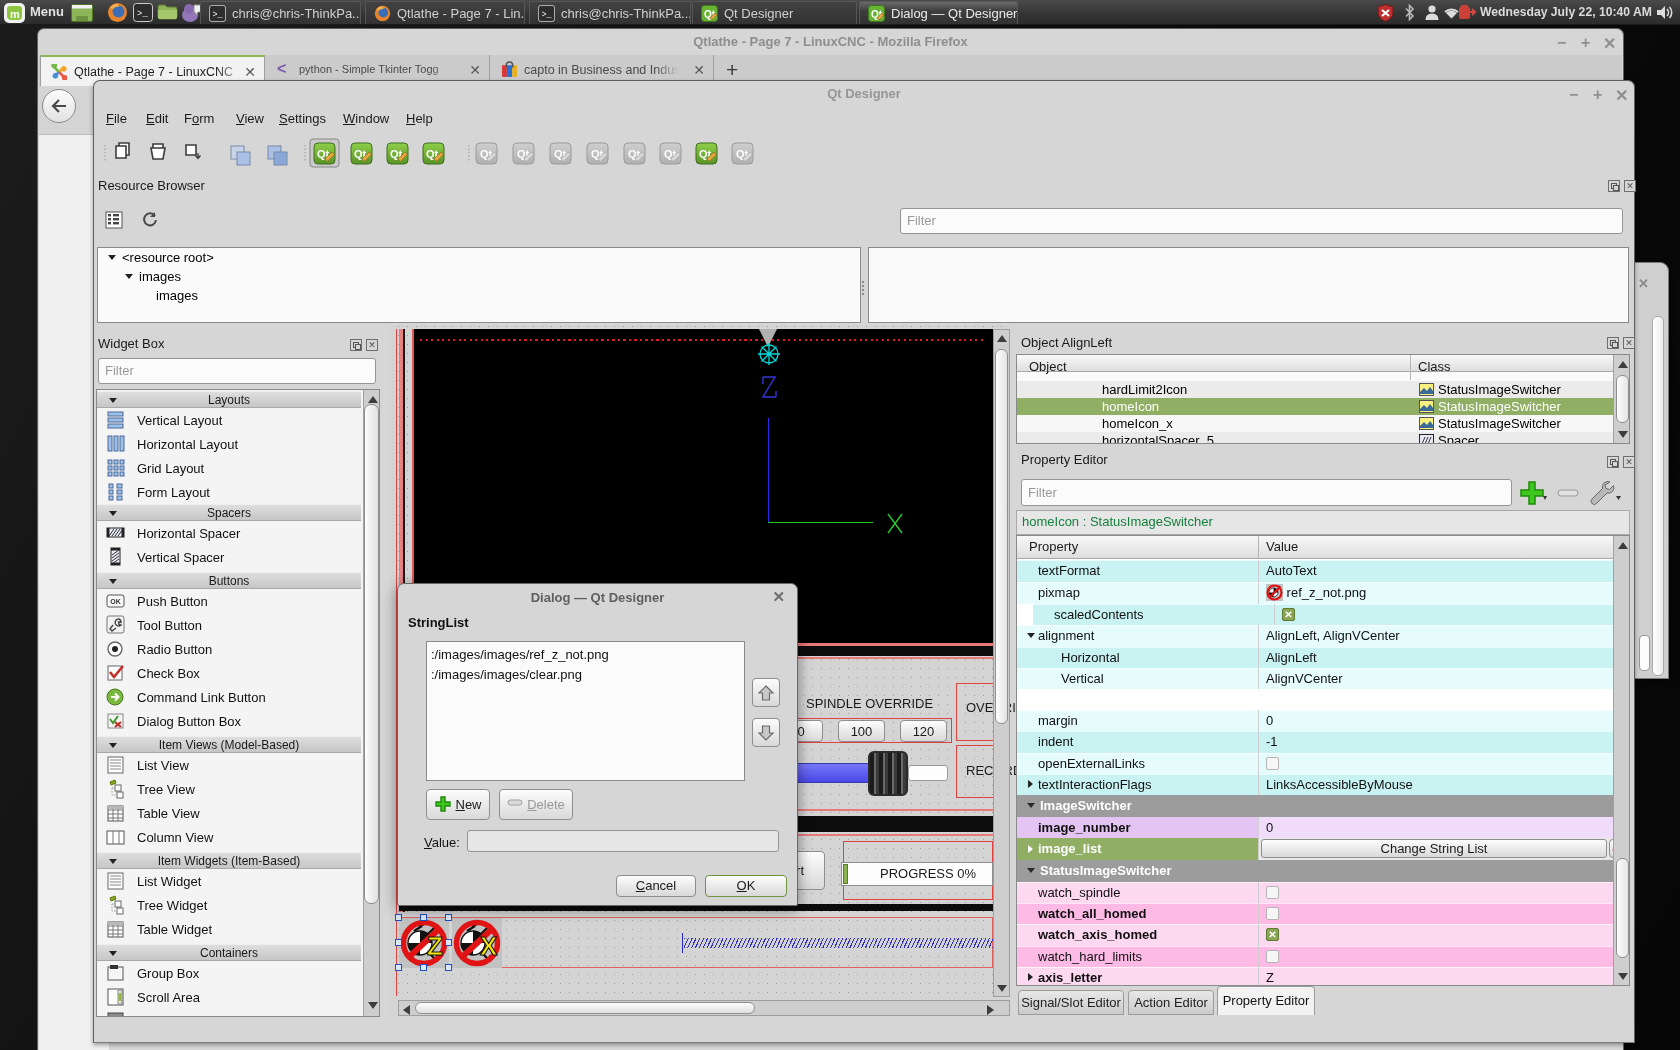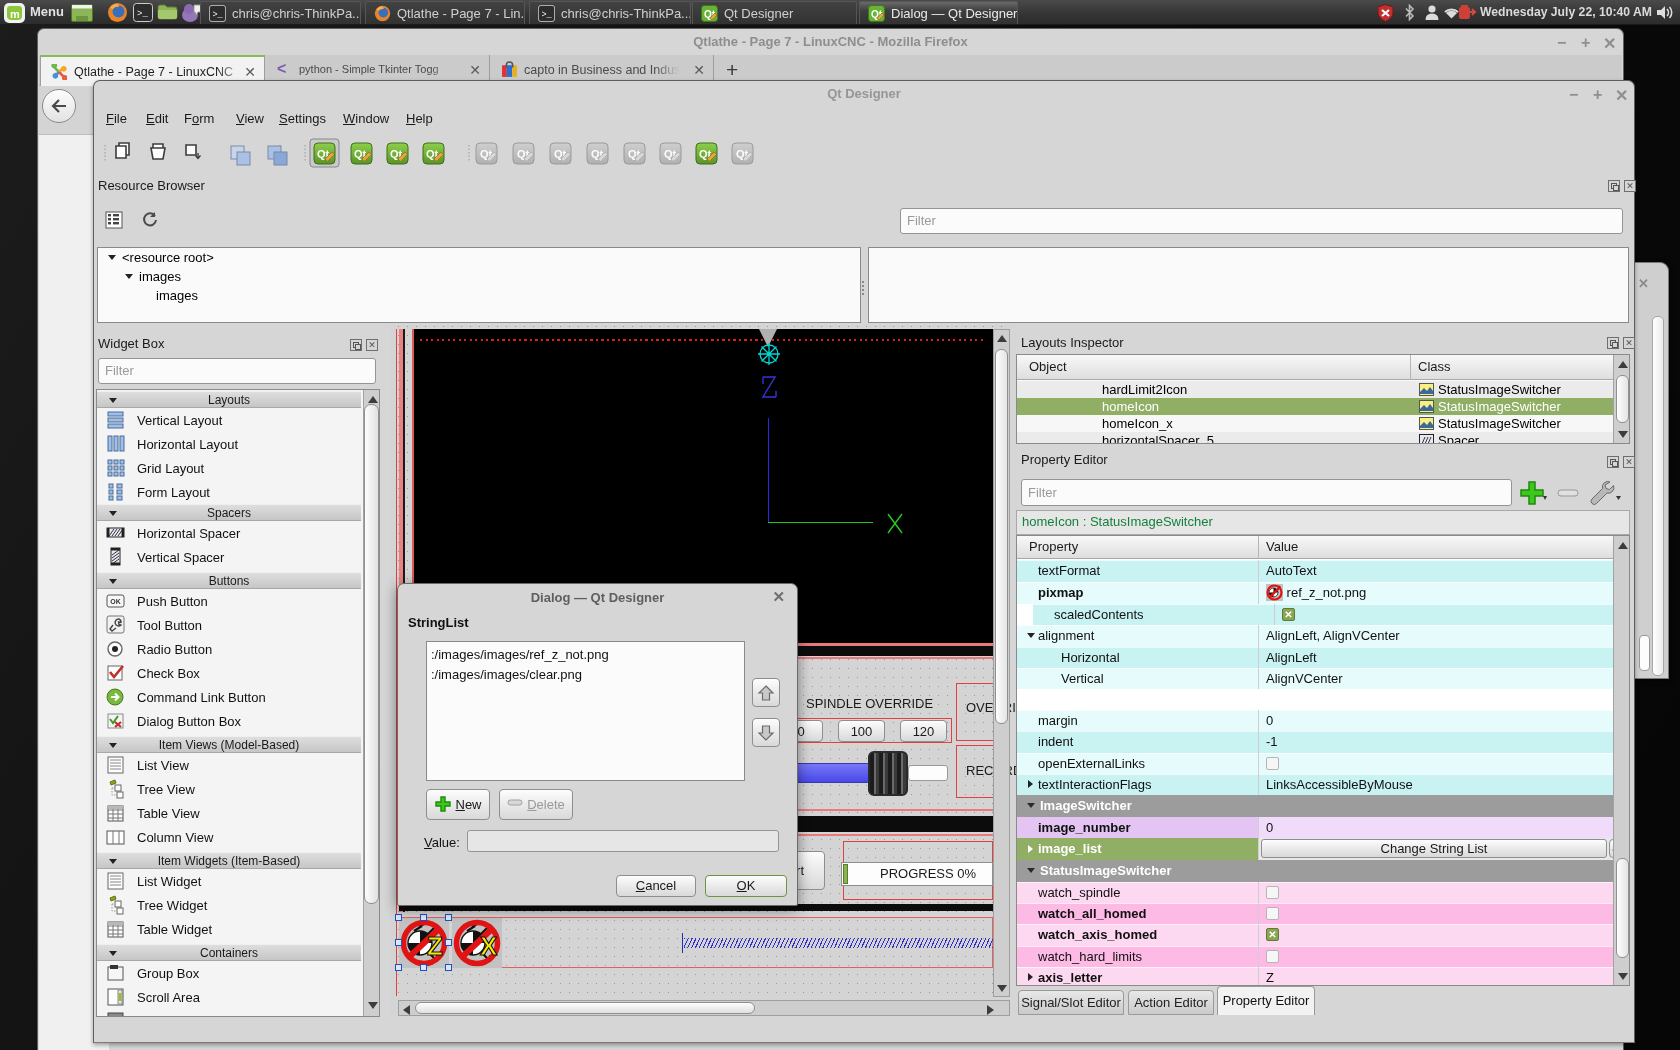--- a/index.html
+++ b/index.html
@@ -630,28 +630,28 @@
    <div class="arr" style="left:3px;top:655px;border-left:5px solid transparent;border-right:5px solid transparent;border-top:7px solid #3c3c3c;"></div>
  </div>
 
  <div class="a" style="left:8px;top:675px;width:612px;height:16px;background:#cecece;border:1px solid #9e9e9e;">
    <div class="arr" style="left:4px;top:4px;border-top:5px solid transparent;border-bottom:5px solid transparent;border-right:7px solid #3c3c3c;"></div>
    <div class="sbth" style="left:16px;top:1px;width:340px;height:12px;background:linear-gradient(#fdfdfd,#e0e0e0);border-radius:6px;"></div>
    <div class="arr" style="left:588px;top:4px;border-top:5px solid transparent;border-bottom:5px solid transparent;border-left:7px solid #3c3c3c;"></div>
  </div>
 </div>
 <div id="rightpanel" class="a" style="left:1016px;top:330px;width:619px;height:686px;">
- <div class="a" style="left:5px;top:5px;color:#1a1a1a;">Layouts Inspector</div>
+ <div class="a" style="left:5px;top:5px;color:#1a1a1a;">Object AlignLeft</div>
  <div class="pico" style="left:591px;top:7px;">
       <span style="position:absolute;left:2px;top:2px;width:6px;height:6px;border:1px solid #555;"></span>
       <span style="position:absolute;left:4px;top:4px;width:6px;height:6px;border:1px solid #555;background:#d6d6d6;"></span>
     </div>
  <div class="pico" style="left:607px;top:7px;">✕</div>
  <div class="whitebox" style="left:0;top:24px;width:614px;height:90px;overflow:hidden;">
-  <div class="a" style="left:0;top:0;width:612px;height:25px;background:linear-gradient(#f8f8f8,#dedede);border-bottom:1px solid #a8a8a8;">
+  <div class="a" style="left:0;top:0;width:612px;height:17px;background:linear-gradient(#f8f8f8,#dedede);border-bottom:1px solid #a8a8a8;">
         <span class="a" style="left:12px;top:4px;color:#1a1a1a;">Object</span>
         <span class="a" style="left:401px;top:4px;color:#1a1a1a;">Class</span>
         <span class="a" style="left:393px;top:0;width:1px;height:25px;background:#b5b5b5;"></span>
       </div>
   <div class="a" style="left:0;top:26px;width:596px;height:17px;background:#ebebeb;">
         <span class="a" style="left:85px;top:1px;">hardLimit2Icon</span>
         <svg class="a" style="left:402px;top:2px" width="15" height="13">
           <rect x="0.5" y="0.5" width="14" height="12" fill="#f8f080" stroke="#555"></rect>
           <path d="M1 9 l4-4 3 3 3-4 3 4 v3 h-13z" fill="#3a6a9a"></path>
         </svg>
@@ -712,21 +712,21 @@
   <div class="a" style="left:0;top:0;width:612px;height:23px;background:linear-gradient(#f8f8f8,#dedede);border-bottom:1px solid #a8a8a8;">
         <span class="a" style="left:12px;top:3px;color:#1a1a1a;">Property</span>
         <span class="a" style="left:249px;top:3px;color:#1a1a1a;">Value</span>
         <span class="a" style="left:241px;top:0;width:1px;height:23px;background:#b5b5b5;"></span>
       </div>
   <div class="prow" style="top:24px;height:22px;background:#c9f2f3;">
         <div class="pl">textFormat</div>
         <div class="pv">AutoText</div>
       </div>
   <div class="prow" style="top:46px;height:22px;background:#e5fbfc;">
-        <div class="pl" style="font-weight:bold;">pixmap</div>
+        <div class="pl" style="font-weight:normal;">pixmap</div>
         <div class="pv"><svg width="17" height="17" style="vertical-align:-4px">
             <rect width="17" height="17" fill="#c2c2c2"></rect>
             <circle cx="7.5" cy="8.5" r="4.5" fill="#fff" stroke="#111" stroke-width="0.8"></circle>
             <path d="M7.5 4 A4.5 4.5 0 0 1 12 8.5 L7.5 8.5Z" fill="#111"></path>
             <path d="M7.5 8.5 v4.5 A4.5 4.5 0 0 1 3 8.5Z" fill="#111"></path>
             <path d="M10 6 l4-4 m-2.5 0.3 h2.5 v2.5" stroke="#111" stroke-width="1" fill="none"></path>
             <circle cx="8.5" cy="8.5" r="7" fill="none" stroke="#e01414" stroke-width="2.2"></circle>
             <path d="M3.5 13.5 L13.5 3.5" stroke="#e01414" stroke-width="2.4"></path>
           </svg> ref_z_not.png</div>
       </div>

